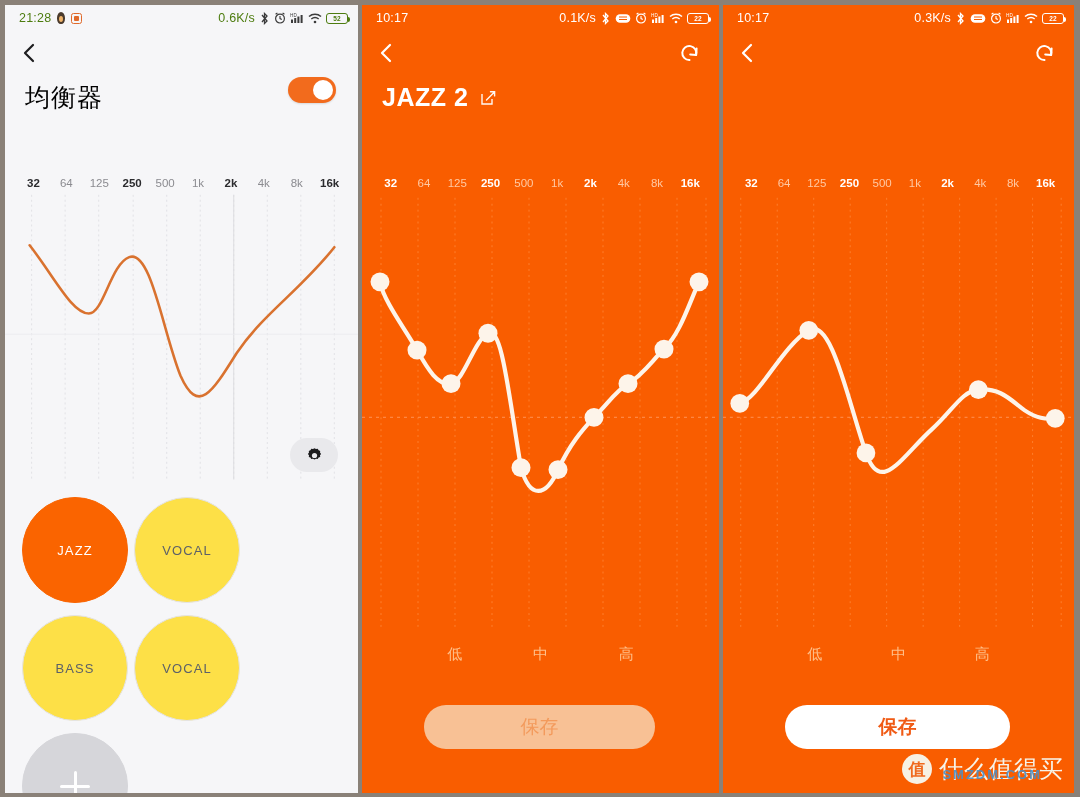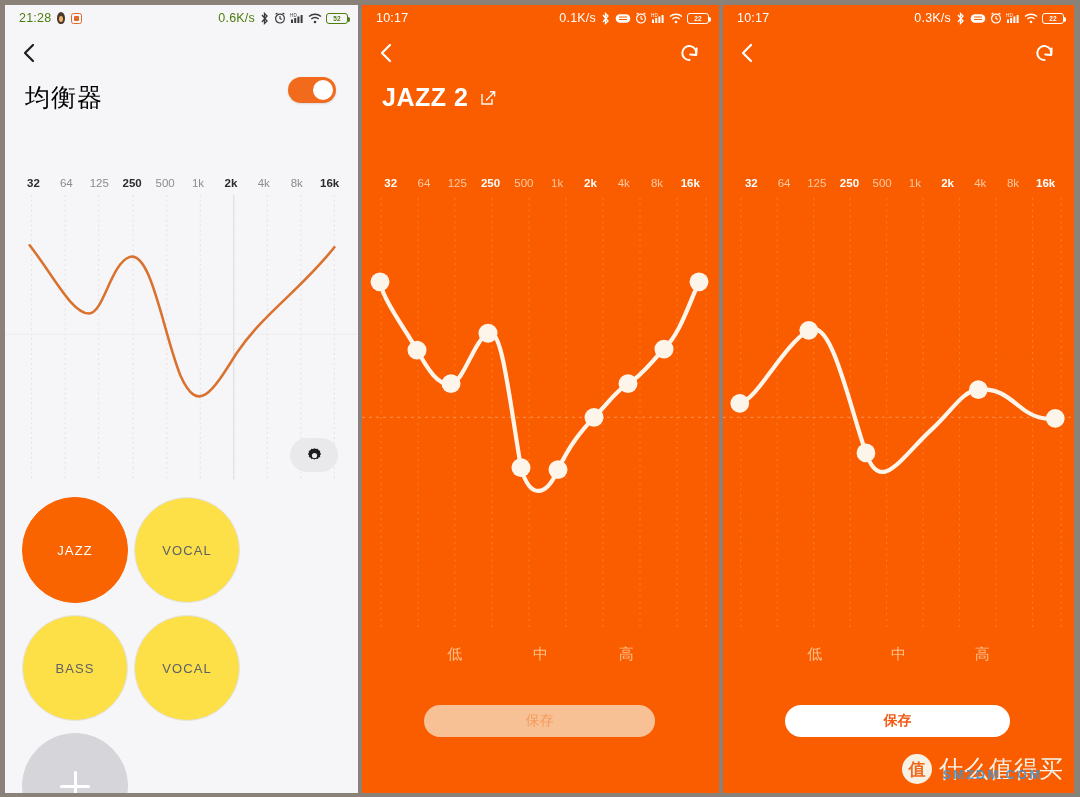--- a/index.html
+++ b/index.html
@@ -153,23 +153,23 @@
   
   .lmhrow {
     position: absolute; left: 0; right: 0; top: 640px;
     display: flex; padding: 0 50px; font-size: 15px; color: #ffc08a;
   }
   .lmhrow span { flex: 1; text-align: center; }
 
   
   .savebtn {
     position: absolute; left: 62px; right: 64px; top: 700px;
-    height: 32px; border-radius: 22px;
+    height: 44px; border-radius: 22px;
     display: flex; align-items: center; justify-content: center;
-    font-size: 14px; cursor: pointer;
+    font-size: 19px; cursor: pointer;
   }
   .savebtn.disabled { background: #f8c195; color: #f39a5c; }
   .savebtn.enabled  { background: #ffffff; color: #f05a14; font-weight: bold; }
 
   
   .watermark {
     position: absolute; right: 10px; bottom: 8px;
     display: flex; align-items: center; gap: 7px;
   }
   .wm-circle {

